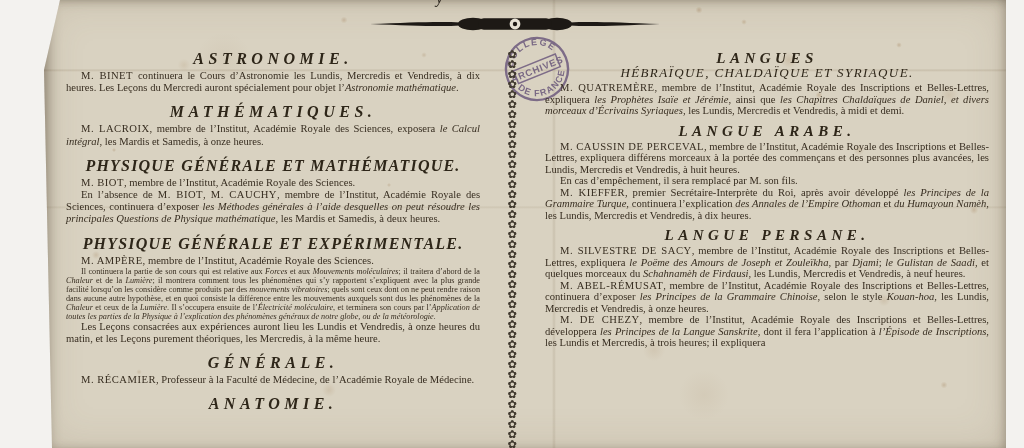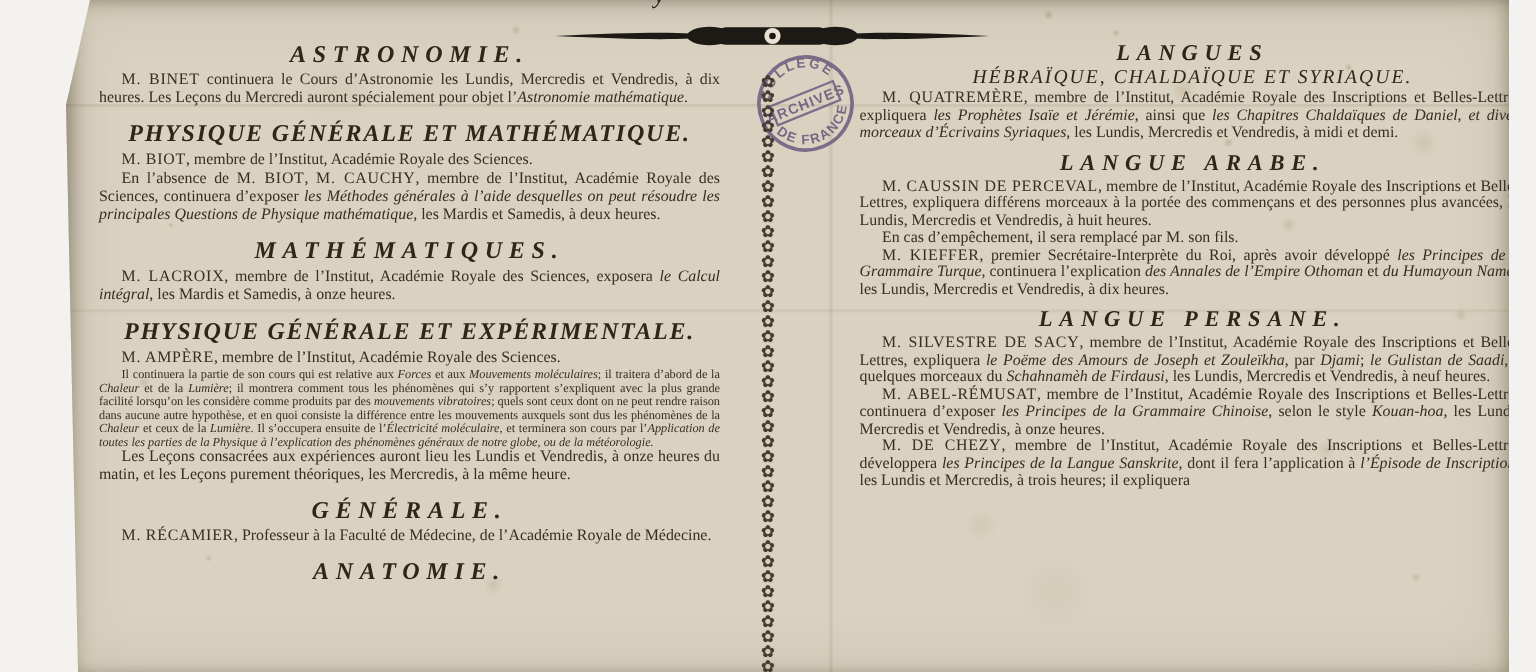--- a/index.html
+++ b/index.html
@@ -48,23 +48,23 @@
     position:absolute; top:-11px; left:392px; font-size:16px; font-style:italic; color:#2a241d;
   }
   .rule-svg{ position:absolute; left:326px; top:16px; }
   .stamp-svg{ position:absolute; left:458px; top:34px; opacity:.88; }
   .divider{
     position:absolute; left:456px; top:50px; width:24px; text-align:center;
     font-family:"DejaVu Sans", sans-serif;
     font-size:11px; line-height:10px; white-space:pre; color:#423b30;
     text-shadow:0 0 .6px rgba(60,52,40,.6);
   }
-  .col{ position:absolute; top:28px; text-align:justify; }
+  .col{ position:absolute; top:50px; text-align:justify; }
   .col-left{ left:22px; width:414px; font-size:10.6px; line-height:12.2px; }
-  .col-right{ left:501px; width:444px; font-size:10.6px; line-height:11.5px;margin-left:28px; }
+  .col-right{ left:501px; width:444px; font-size:10.6px; line-height:11.5px; }
   .para{ margin:0; text-indent:15px; }
   .para.small{ font-size:8.2px; line-height:9px; }
   .heading-block{ text-align:center; margin:9px 0 3px; }
   .col-right .heading-block{ margin:6px 0 2px; }
   .section:first-child .heading-block{ margin-top:0; }
   .heading{
     font-style:italic; font-weight:700; font-size:16px; line-height:17px;
     white-space:nowrap; color:#2e2619; text-indent:0;
   }
   .col-right .heading{ font-size:15px; line-height:16px; }
@@ -162,30 +162,30 @@
 
     <div class="col col-left">
         <div class="section">
           <div class="heading-block">
             <div class="heading ls-wide">ASTRONOMIE.</div>
           </div>
           <p class="para"><span class="sc">M. BINET</span> continuera le Cours d’Astronomie les Lundis, Mercredis et Vendredis, à dix heures. Les Leçons du Mercredi auront spécialement pour objet l’<span class="it">Astronomie mathématique</span>.</p>
         </div>
         <div class="section">
           <div class="heading-block">
+            <div class="heading ls-wide">MATHÉMATIQUES.</div>
+          </div>
+          <p class="para"><span class="sc">M. LACROIX</span>, membre de l’Institut, Académie Royale des Sciences, exposera <span class="it">le Calcul intégral</span>, les Mardis et Samedis, à onze heures.</p>
+        </div>
+        <div class="section">
+          <div class="heading-block">
             <div class="heading ls-tight">PHYSIQUE GÉNÉRALE ET MATHÉMATIQUE.</div>
           </div>
           <p class="para"><span class="sc">M. BIOT</span>, membre de l’Institut, Académie Royale des Sciences.</p>
           <p class="para">En l’absence de <span class="sc">M. BIOT</span>, <span class="sc">M. CAUCHY</span>, membre de l’Institut, Académie Royale des Sciences, continuera d’exposer <span class="it">les Méthodes générales à l’aide desquelles on peut résoudre les principales Questions de Physique mathématique</span>, les Mardis et Samedis, à deux heures.</p>
-        </div>
-        <div class="section">
-          <div class="heading-block">
-            <div class="heading ls-wide">MATHÉMATIQUES.</div>
-          </div>
-          <p class="para"><span class="sc">M. LACROIX</span>, membre de l’Institut, Académie Royale des Sciences, exposera <span class="it">le Calcul intégral</span>, les Mardis et Samedis, à onze heures.</p>
         </div>
         <div class="section">
           <div class="heading-block">
             <div class="heading ls-tight">PHYSIQUE GÉNÉRALE ET EXPÉRIMENTALE.</div>
           </div>
           <p class="para"><span class="sc">M. AMPÈRE</span>, membre de l’Institut, Académie Royale des Sciences.</p>
           <p class="para small">Il continuera la partie de son cours qui est relative aux <span class="it">Forces</span> et aux <span class="it">Mouvements moléculaires</span>; il traitera d’abord de la <span class="it">Chaleur</span> et de la <span class="it">Lumière</span>; il montrera comment tous les phénomènes qui s’y rapportent s’expliquent avec la plus grande facilité lorsqu’on les considère comme produits par des <span class="it">mouvements vibratoires</span>; quels sont ceux dont on ne peut rendre raison dans aucune autre hypothèse, et en quoi consiste la différence entre les mouvements auxquels sont dus les phénomènes de la <span class="it">Chaleur</span> et ceux de la <span class="it">Lumière</span>. Il s’occupera ensuite de l’<span class="it">Électricité moléculaire</span>, et terminera son cours par l’<span class="it">Application de toutes les parties de la Physique à l’explication des phénomènes généraux de notre globe, ou de la météorologie.</span></p>
           <p class="para">Les Leçons consacrées aux expériences auront lieu les Lundis et Vendredis, à onze heures du matin, et les Leçons purement théoriques, les Mercredis, à la même heure.</p>
         </div>
         <div class="section">

